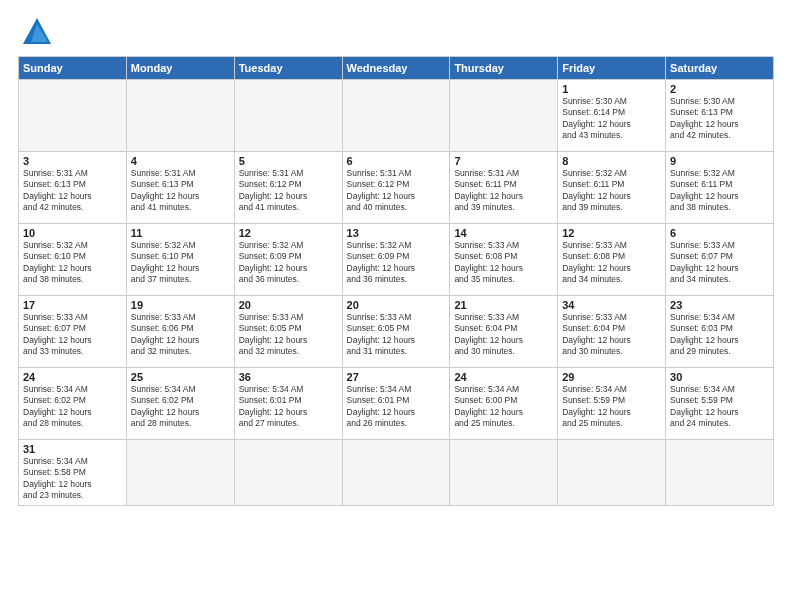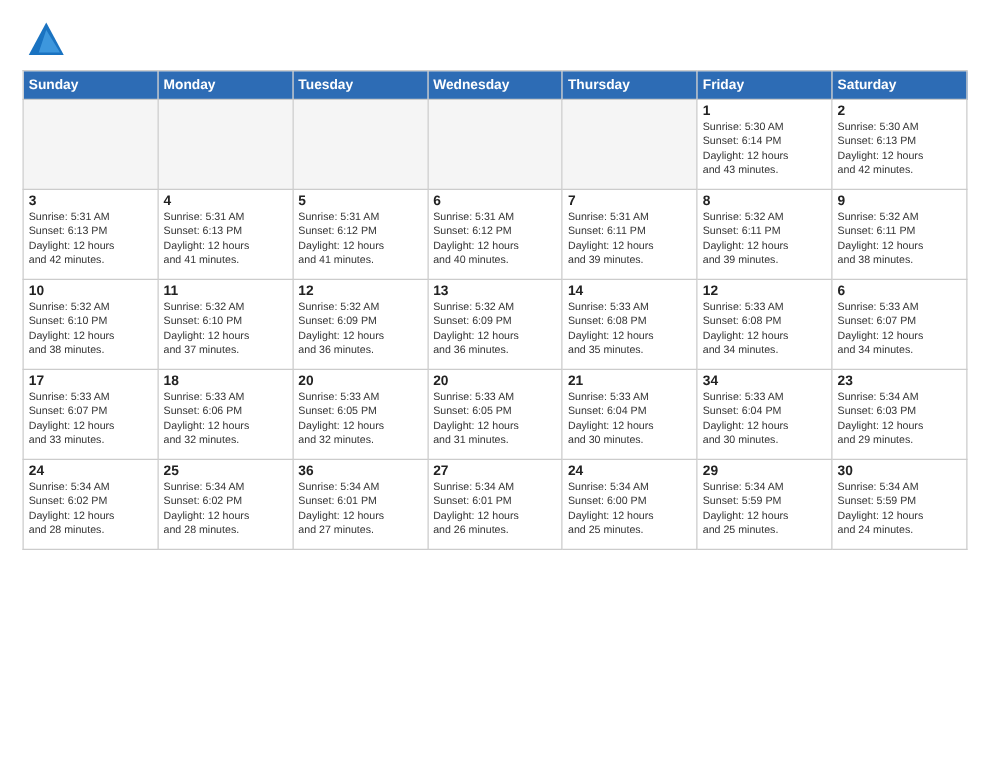--- a/index.html
+++ b/index.html
@@ -250,21 +250,21 @@
         </tr>
         <tr>
           <td>
             <span class="day-num">17</span>
             <div class="day-info" style="white-space: pre-line;">Sunrise: 5:33 AM
 Sunset: 6:07 PM
 Daylight: 12 hours
 and 33 minutes.</div>
           </td>
           <td>
-            <span class="day-num">18</span>
+            <span class="day-num">19</span>
             <div class="day-info" style="white-space: pre-line;">Sunrise: 5:33 AM
 Sunset: 6:06 PM
 Daylight: 12 hours
 and 32 minutes.</div>
           </td>
           <td>
             <span class="day-num">20</span>
             <div class="day-info" style="white-space: pre-line;">Sunrise: 5:33 AM
 Sunset: 6:05 PM
 Daylight: 12 hours
@@ -342,16 +342,31 @@
 Daylight: 12 hours
 and 25 minutes.</div>
           </td>
           <td>
             <span class="day-num">30</span>
             <div class="day-info" style="white-space: pre-line;">Sunrise: 5:34 AM
 Sunset: 5:59 PM
 Daylight: 12 hours
 and 24 minutes.</div>
           </td>
+        </tr>
+        <tr class="last-row">
+          <td>
+            <span class="day-num">31</span>
+            <div class="day-info" style="white-space: pre-line;">Sunrise: 5:34 AM
+Sunset: 5:58 PM
+Daylight: 12 hours
+and 23 minutes.</div>
+          </td>
+          <td class="empty"></td>
+          <td class="empty"></td>
+          <td class="empty"></td>
+          <td class="empty"></td>
+          <td class="empty"></td>
+          <td class="empty"></td>
         </tr>
       </tbody>
   </table>
 </div>
 
 </body></html>

